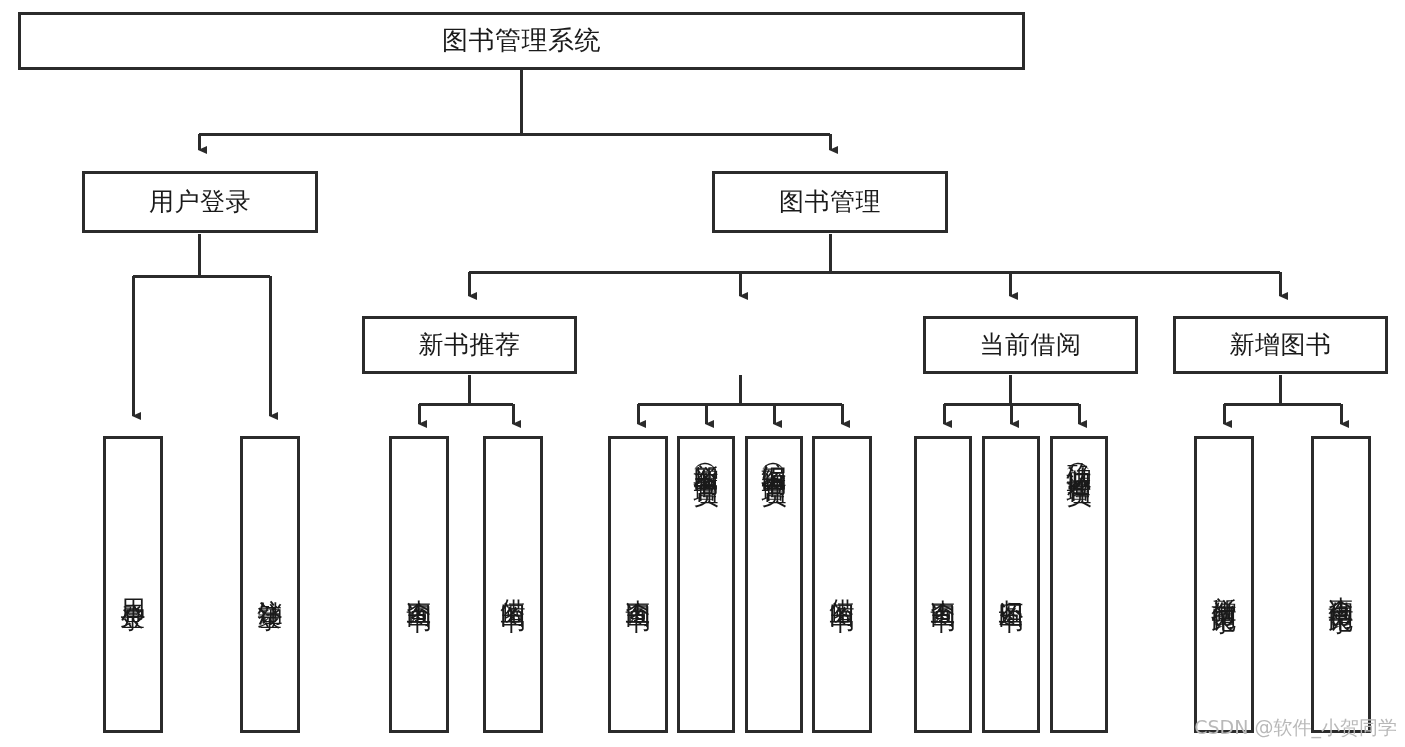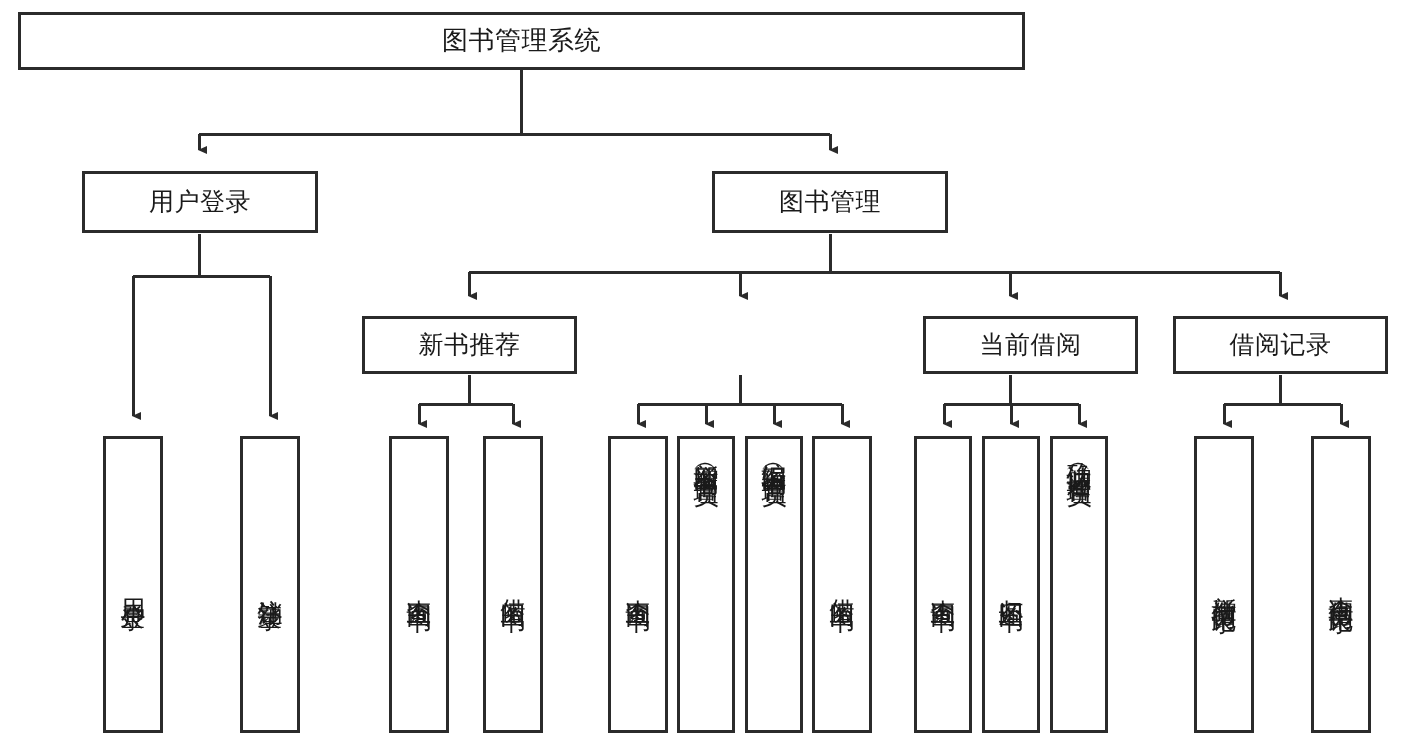--- a/index.html
+++ b/index.html
@@ -151,21 +151,21 @@
   <div class="node horiz" style="left:362px; top:316px; width:215px; height:58px;">
     <span class="node-label">新书推荐</span>
   </div>
 
 
   <div class="node horiz" style="left:923px; top:316px; width:215px; height:58px;">
     <span class="node-label">当前借阅</span>
   </div>
 
   <div class="node horiz" style="left:1173px; top:316px; width:215px; height:58px;">
-    <span class="node-label">借阅记录</span>
+    <span class="node-label">新增图书</span>
   </div>
 
   <div class="node vert mid-align" style="left:103px; top:436px; width:60px; height:297px;">
     <span class="node-label">用户登录</span>
   </div>
 
   <div class="node vert mid-align" style="left:240px; top:436px; width:60px; height:297px;">
     <span class="node-label">注销登录</span>
   </div>
 
@@ -206,14 +206,15 @@
   </div>
 
   <div class="node vert mid-align" style="left:1194px; top:436px; width:60px; height:297px;">
     <span class="node-label">新增借阅记录</span>
   </div>
 
   <div class="node vert mid-align" style="left:1311px; top:436px; width:60px; height:297px;">
     <span class="node-label">查询借阅记录</span>
   </div>
 
+  <div id="watermark">CSDN @软件_小贺同学</div>
 
 </div>
 
 </body></html>

